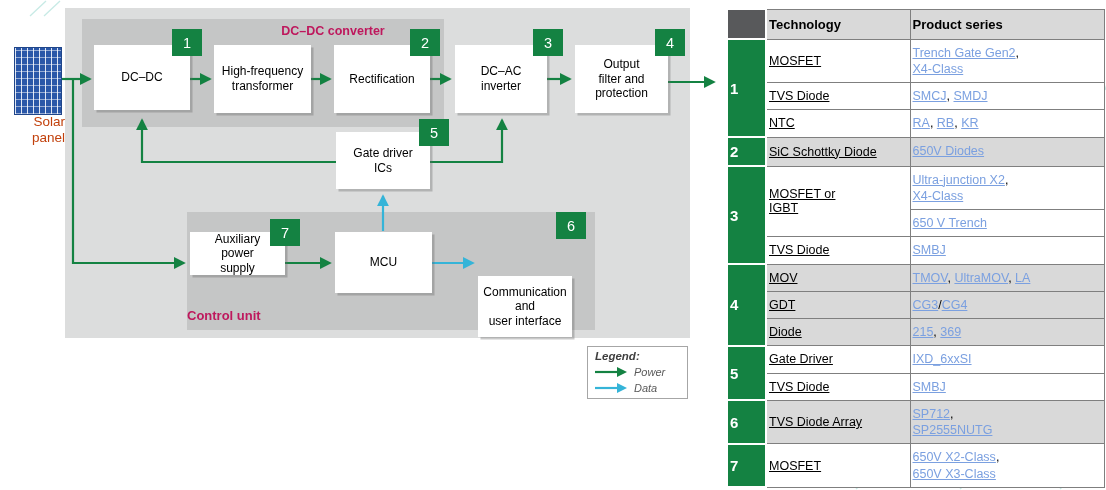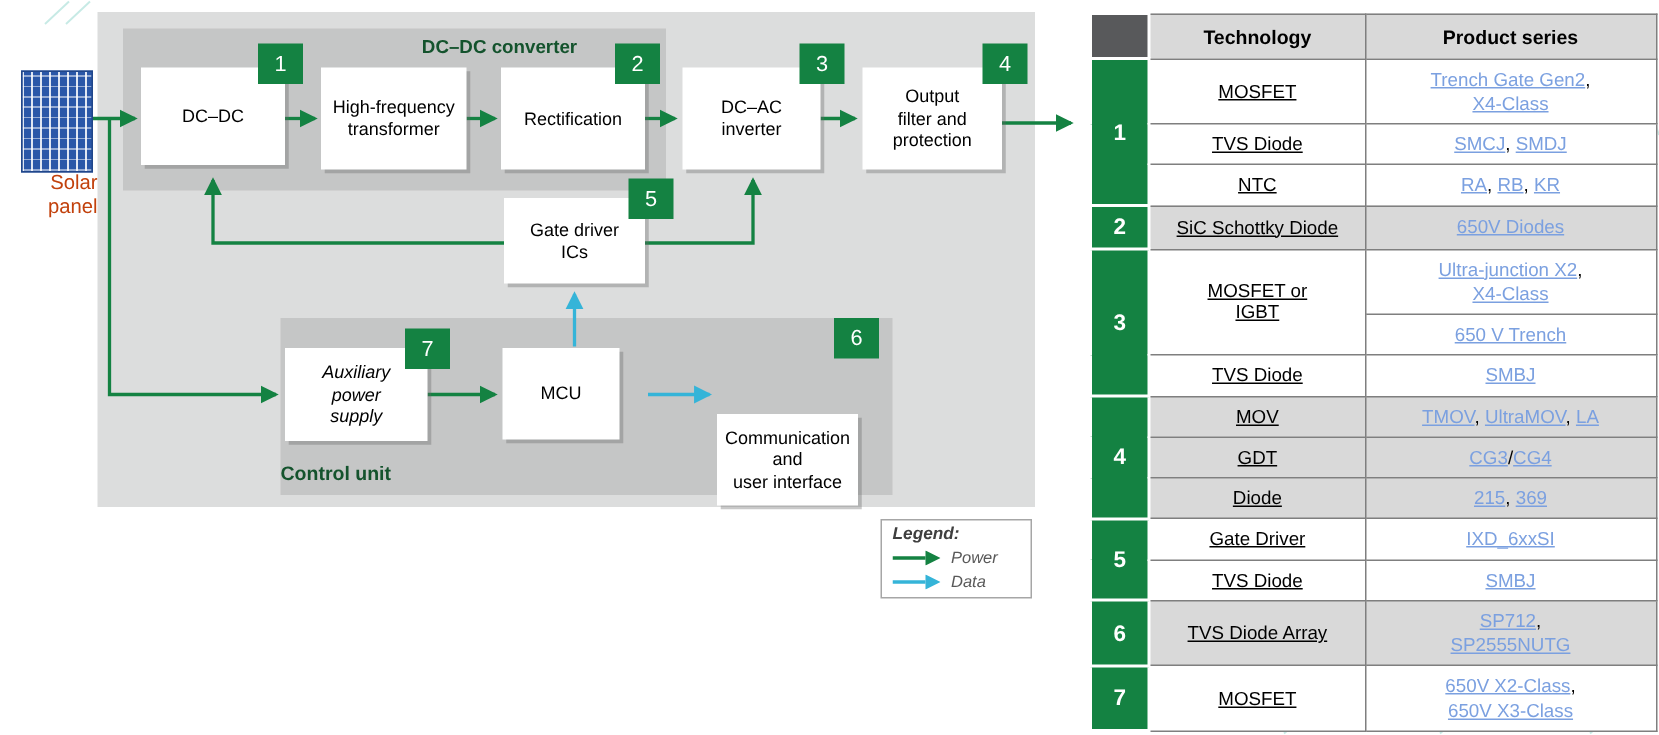--- a/index.html
+++ b/index.html
@@ -7,40 +7,40 @@
        --green:#148242;--cyan:#35b4d8;--link:#7ba0e0;--hdr:#d9d9d9;--corner:#58595b;--shade:#d9d9d9;
        --panel:#dcdddd;--group:#c5c6c6;--solar:#2a57a8;}
   .stage{position:absolute;inset:0;}
   .wm{position:absolute;inset:0;width:1106px;height:490px;pointer-events:none;}
   .wm path,.wm circle{stroke:#45b8aa;fill:none;stroke-width:1.3;opacity:.3;}
 
   .panel-outer{position:absolute;left:65px;top:8px;width:625px;height:330px;background:var(--panel);}
   .group{position:absolute;background:var(--group);}
   .g-dcdc{left:82px;top:19px;width:362px;height:108px;}
   .g-ctrl{left:187px;top:212px;width:408px;height:118px;}
-  .group-title{position:absolute;font-weight:bold;color:#14532d;}
+  .group-title{position:absolute;font-weight:bold;color:#be185d;}
   .gt-dcdc{left:166px;top:5px;width:170px;text-align:center;font-size:12.5px;}
   .gt-ctrl{left:0;right:0;bottom:7px;text-align:left;font-size:13px;}
 
   .arrows{position:absolute;left:0;top:0;width:1106px;height:490px;pointer-events:none;}
   .sg{stroke:var(--green);stroke-width:2.2;fill:none;}
   .sc{stroke:var(--cyan);stroke-width:2.2;fill:none;}
   .mg{fill:var(--green);} .mc{fill:var(--cyan);}
 
   .block{position:absolute;background:#fff;box-shadow:2.5px 2.5px 0 rgba(100,100,100,.35);
          display:flex;align-items:center;justify-content:center;text-align:center;
          font-size:12px;line-height:1.22;white-space:pre-line;color:#000;}
   .b-dcdc{left:94px;top:45px;width:96px;height:65px;}
   .b-hft{left:214px;top:45px;width:97px;height:68px;}
   .b-rect{left:334px;top:45px;width:96px;height:68px;}
   .b-dcac{left:455px;top:45px;width:92px;height:68px;}
   .b-outf{left:575px;top:45px;width:93px;height:68px;}
   .b-gate{left:336px;top:132px;width:94px;height:57px;}
-  .b-aux{left:190px;top:232px;width:95px;height:62px;font-style:italic;}
-  .b-mcu{left:335px;top:232px;width:78px;height:61px;}
+  .b-aux{left:190px;top:232px;width:95px;height:43px;}
+  .b-mcu{left:335px;top:232px;width:97px;height:61px;}
   .b-comm{left:478px;top:232px;width:94px;height:61px;margin-top:44px;}
 
   .badge{position:absolute;width:30px;height:27px;background:var(--green);color:#fff;
          display:flex;align-items:center;justify-content:center;font-size:14.5px;z-index:5;}
   .bd1{left:172px;top:29px;} .bd2{left:410px;top:29px;} .bd3{left:533px;top:29px;}
   .bd4{left:655px;top:29px;} .bd5{left:419px;top:119px;} .bd6{left:556px;top:212px;}
   .bd7{left:270px;top:219px;}
 
   .solar{position:absolute;left:14px;top:47px;width:46px;height:66px;background-color:var(--solar);
          border:1px solid #20468a;
@@ -49,21 +49,21 @@
   .solar-label{position:absolute;left:32px;top:114px;font-size:13.5px;line-height:1.18;white-space:pre-line;color:#c2410c;text-align:right;}
 
   .legend{position:absolute;left:587px;top:346px;width:101px;height:53px;background:#fff;
           border:1px solid #a6a6a6;box-sizing:border-box;padding:3px 7px;}
   .legend-title{font-size:11.5px;font-style:italic;font-weight:bold;color:#3f3f3f;}
   .legend-row{display:flex;align-items:center;gap:7px;margin-top:4px;}
   .legend-label{font-size:11px;font-style:italic;color:#595959;}
 
   table.ptable{position:absolute;left:726px;top:8px;width:377px;border-collapse:collapse;
                table-layout:fixed;background:#fff;border:1px solid #7f7f7f;}
-  .ptable th,.ptable td{border:1px solid #7f7f7f;text-align:center;vertical-align:middle;padding:5px 2px;}
+  .ptable th,.ptable td{border:1px solid #7f7f7f;text-align:left;vertical-align:middle;padding:5px 2px;}
   .ptable thead th{background:var(--hdr);font-size:13px;height:24px;color:#000;padding:2px;}
   .ptable th.corner{background:var(--corner);border:2px solid #fff;}
   .ptable td.num-cell{background:var(--green);color:#fff;font-weight:bold;font-size:15px;border:2px solid #fff;}
   .ptable td.tech-cell{font-size:12.5px;white-space:pre-line;color:#000;text-decoration:underline;}
   .ptable td.prod-cell{font-size:12.5px;color:#000;}
   .ptable td.prod-cell div{line-height:1.3;}
   .ptable td.shaded{background:var(--shade);}
   .plink{color:var(--link);text-decoration:underline;cursor:pointer;}
 </style>
 </head>

